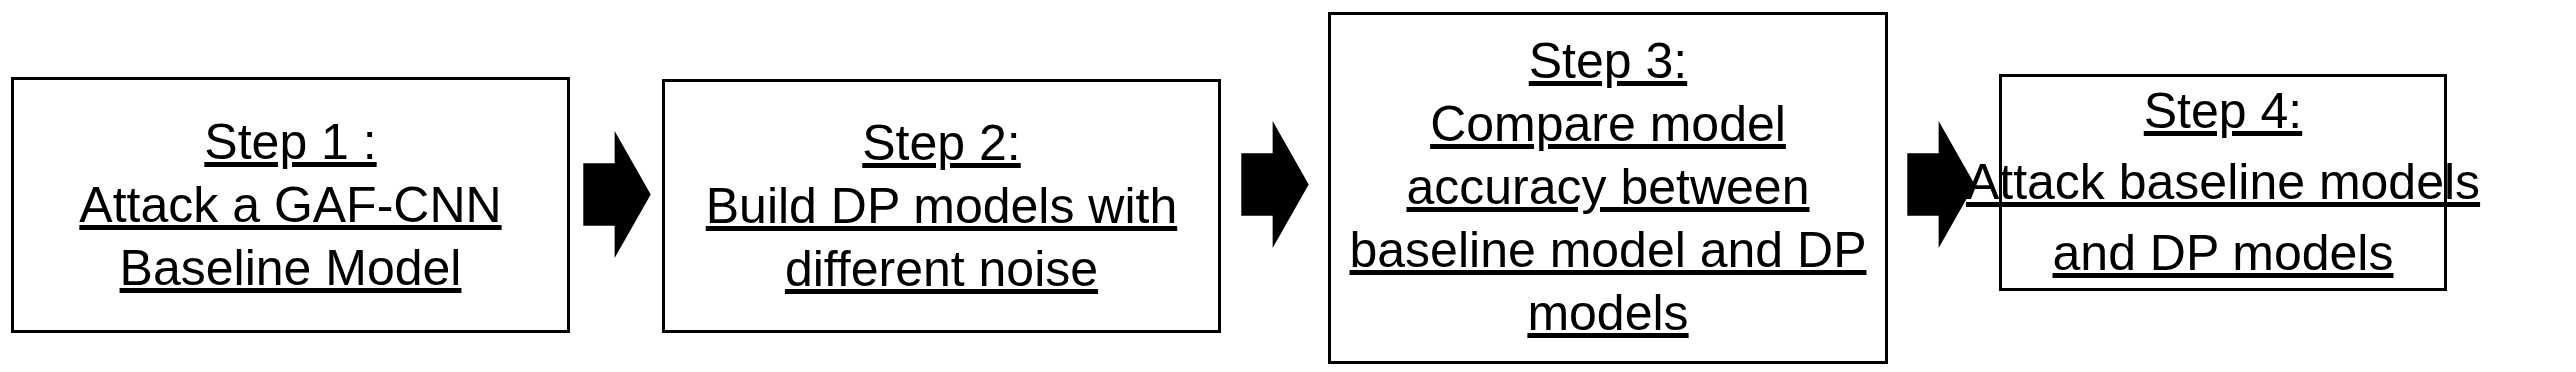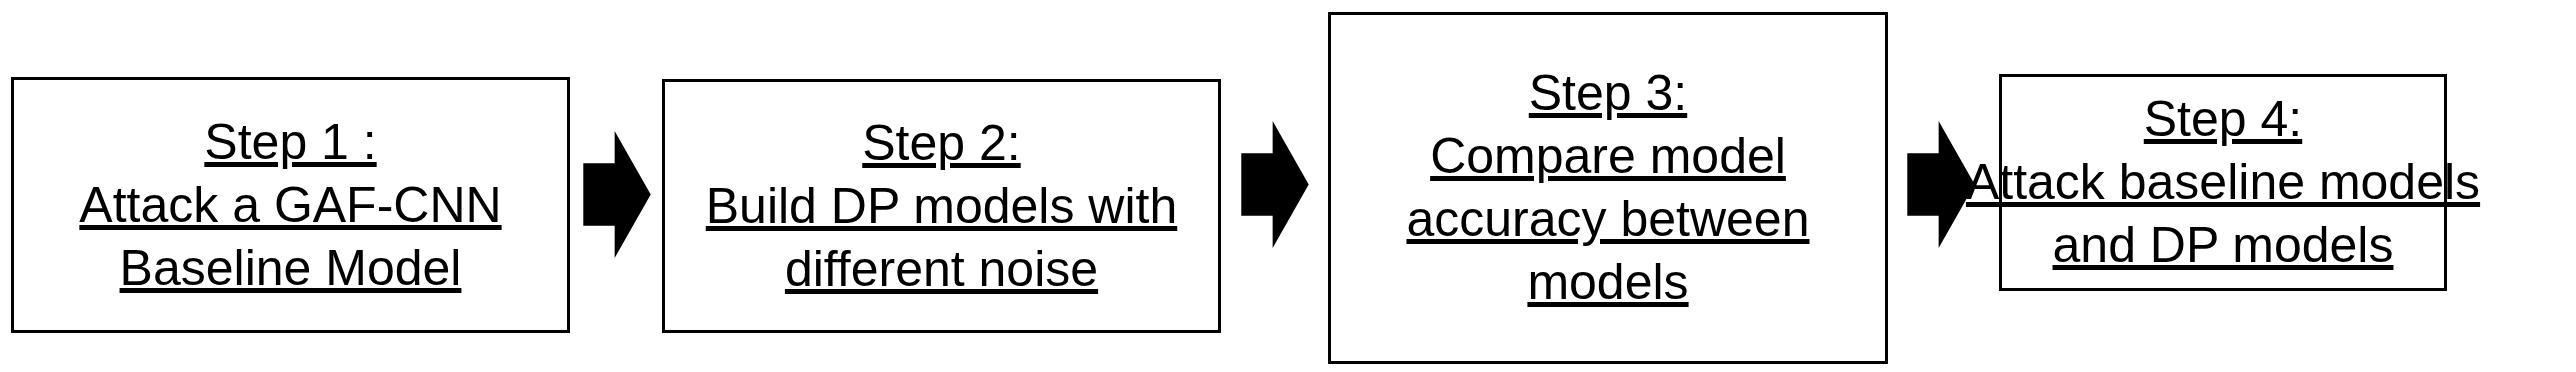--- a/index.html
+++ b/index.html
@@ -30,21 +30,21 @@
   }
   .box .line {
     font-size: 50px;
     line-height: 63px;
     white-space: nowrap;
     color: var(--ink, #000000);
   }
   .box1 { left: 11px;   top: 77px;  width: 559px; height: 256px; }
   .box2 { left: 662px;  top: 79px; width: 559px; height: 254px; }
   .box3 { left: 1328px; top: 11.8px;  width: 560px; height: 352px; }
-  .box4 { left: 1999px; top: 74px;  width: 448px; height: 217px; }
+  .box4 { left: 1999px; top: 74px;  width: 448px; height: 217px; gap: 8px; }
 
   .arrow {
     position: absolute;
     width: 68px;
     height: 127px;
     color: var(--ink, #000000);
     display: block;
   }
   .arrow polygon { fill: currentColor; }
   .arrow1 { left: 583px;  top: 131px; }
@@ -73,20 +73,21 @@
   </div>
 
   <svg class="arrow arrow2" viewBox="0 0 86 162" aria-hidden="true">
     <polygon points="0,41 40,41 40,0 86,81 40,162 40,121 0,121"></polygon>
   </svg>
 
   <div class="box box3">
     <div class="line">Step 3:</div>
     <div class="line">Compare model</div>
     <div class="line">accuracy between</div>
+    <div class="line">baseline model and DP</div>
     <div class="line">models</div>
   </div>
 
   <svg class="arrow arrow3" viewBox="0 0 86 162" aria-hidden="true">
     <polygon points="0,41 40,41 40,0 86,81 40,162 40,121 0,121"></polygon>
   </svg>
 
   <div class="box box4">
     <div class="line">Step 4:</div>
     <div class="line">Attack baseline models</div>

